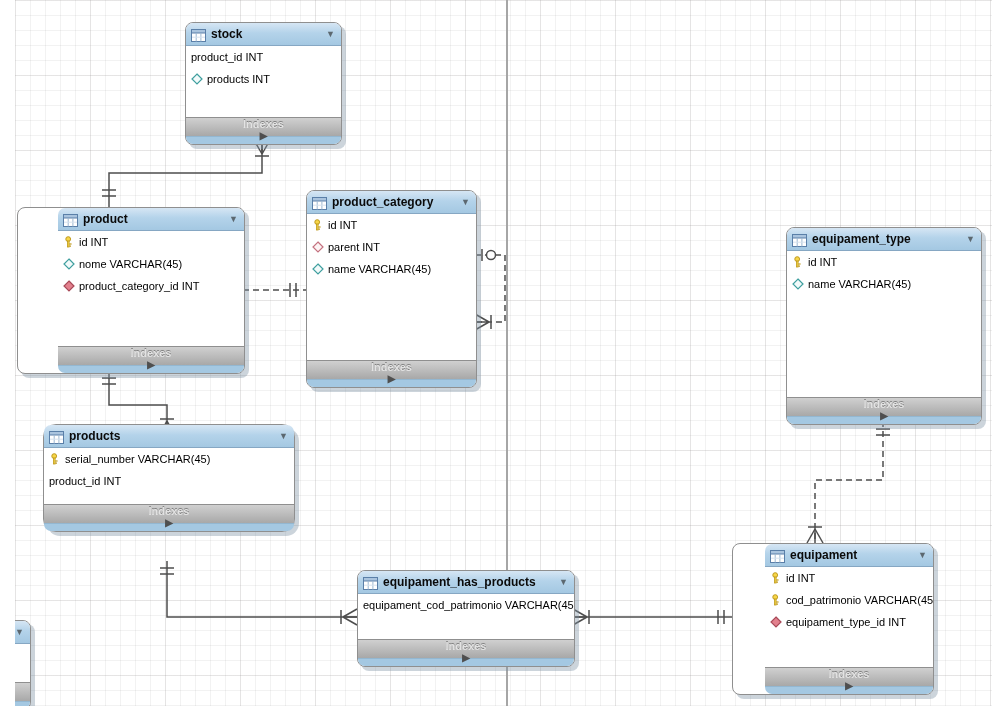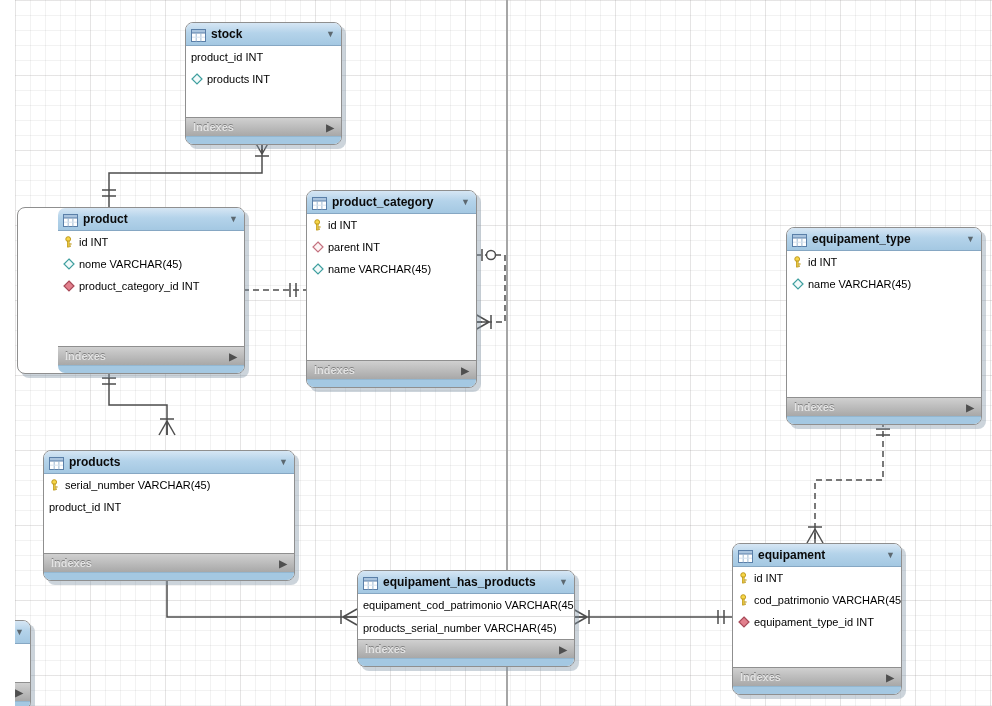--- a/index.html
+++ b/index.html
@@ -29,21 +29,21 @@
   .t-icon{width:15px;height:13px;flex:0 0 15px;}
   .t-title{font-size:12px;font-weight:bold;color:#0a0a0a;white-space:nowrap;}
   .t-collapse{margin-left:auto;font-size:9px;color:#5c6870;}
   .t-body{position:relative;background:#fff;overflow:hidden;}
   .t-row{height:22px;display:flex;align-items:center;padding:0 5px;font-size:11px;color:#000;white-space:nowrap;}
   .t-row.divided{border-top:1px solid #ddd;}
   .col-icon{width:12px;height:12px;margin-right:4px;flex:0 0 12px;}
   .col-icon svg{display:block;}
   .t-footer{height:18px;display:flex;align-items:center;justify-content:space-between;padding:0 7px;
             background:linear-gradient(#d0d0d0,#a8a8a8);border-top:1px solid #8f8f8f;
-            font-size:11px;font-weight:bold;color:#e3e3e3;text-shadow:0 -1px 0 rgba(105,105,105,0.75);}
+            font-size:11px;font-weight:bold;color:#e3e3e3;text-shadow:0 -1px 0 rgba(105,105,105,0.75);flex-direction:column;}
   .t-arrow{color:#4f4f4f;font-size:10px;text-shadow:none;}
   .t-bottom{height:7px;background:#a4c8e2;border-top:1px solid #93b7d1;border-radius:0 0 7px 7px;}
 </style>
 </head>
 <body>
 
 <div id="canvas">
   <div class="page-divider" style="left: 491px;"></div>
   <svg class="rels" width="992" height="706">
       <polyline points="247,140 247,173 94,173 94,207"></polyline>
@@ -261,35 +261,35 @@
           </span>
           <span>name VARCHAR(45)</span>
         </div>
       </div>
     <div class="t-footer">
       <span>Indexes</span>
       <span class="t-arrow">▶</span>
     </div>
     <div class="t-bottom"></div>
   </div>
-    <div class="table" style="left: 28px; top: 450px; width: 250px;">
+    <div class="table" style="left: 28px; top: 424px; width: 250px; border-radius: 13px;">
     <div class="t-header">
       <span class="t-icon">
         <svg width="15" height="13" viewBox="0 0 15 13">
           <rect x="0.5" y="0.5" width="14" height="12" fill="#ffffff" stroke="#5a7fa8"></rect>
           <rect x="0.5" y="0.5" width="14" height="3.5" fill="#aac4de" stroke="#5a7fa8"></rect>
           <line x1="5.2" y1="4" x2="5.2" y2="12.5" stroke="#9db8d2"></line>
           <line x1="9.9" y1="4" x2="9.9" y2="12.5" stroke="#9db8d2"></line>
           <line x1="1" y1="8.2" x2="14" y2="8.2" stroke="#d7e2ee"></line>
         </svg>
       </span>
       <span class="t-title">products</span>
       <span class="t-collapse">▼</span>
     </div>
-    <div class="t-body" style="height: 79px;">
+    <div class="t-body" style="height: 56px;">
         <div class="t-row">
           <span class="col-icon">
             <svg width="12" height="12" viewBox="0 0 12 12">
               <circle cx="5.2" cy="3.1" r="2.4" fill="#f7d648" stroke="#bf9a1d" stroke-width="1"></circle>
               <rect x="4.4" y="5" width="1.7" height="6" fill="#f7d648" stroke="#bf9a1d" stroke-width="0.8"></rect>
               <line x1="6.2" y1="8" x2="8.6" y2="8" stroke="#bf9a1d" stroke-width="1.2"></line>
               <line x1="6.2" y1="10.2" x2="8" y2="10.2" stroke="#bf9a1d" stroke-width="1.2"></line>
             </svg>
           </span>
           <span>serial_number VARCHAR(45)</span>
@@ -315,31 +315,28 @@
           <line x1="1" y1="8.2" x2="14" y2="8.2" stroke="#d7e2ee"></line>
         </svg>
       </span>
       <span class="t-title">equipament_has_products</span>
       <span class="t-collapse">▼</span>
     </div>
     <div class="t-body" style="height: 45px;">
         <div class="t-row">
           <span>equipament_cod_patrimonio VARCHAR(45)</span>
         </div>
-        <div class="t-row divided">
-          <span>products_serial_number VARCHAR(45)</span>
-        </div>
-      </div>
-    <div class="t-footer">
-      <span>Indexes</span>
-      <span class="t-arrow">▶</span>
-    </div>
-    <div class="t-bottom"></div>
-  </div>
-    <div class="table" style="left: 717px; top: 543px; width: 168px;">
+      </div>
+    <div class="t-footer">
+      <span>Indexes</span>
+      <span class="t-arrow">▶</span>
+    </div>
+    <div class="t-bottom"></div>
+  </div>
+    <div class="table" style="left: 717px; top: 543px; width: 168px; padding-left: 32px;">
     <div class="t-header">
       <span class="t-icon">
         <svg width="15" height="13" viewBox="0 0 15 13">
           <rect x="0.5" y="0.5" width="14" height="12" fill="#ffffff" stroke="#5a7fa8"></rect>
           <rect x="0.5" y="0.5" width="14" height="3.5" fill="#aac4de" stroke="#5a7fa8"></rect>
           <line x1="5.2" y1="4" x2="5.2" y2="12.5" stroke="#9db8d2"></line>
           <line x1="9.9" y1="4" x2="9.9" y2="12.5" stroke="#9db8d2"></line>
           <line x1="1" y1="8.2" x2="14" y2="8.2" stroke="#d7e2ee"></line>
         </svg>
       </span>

